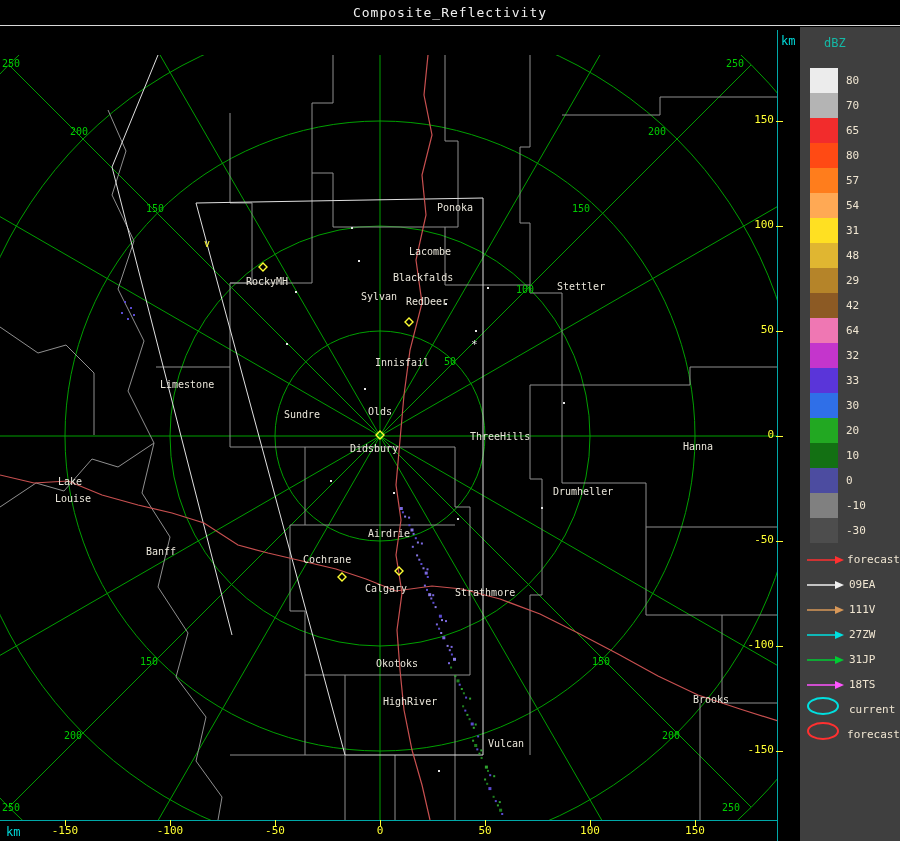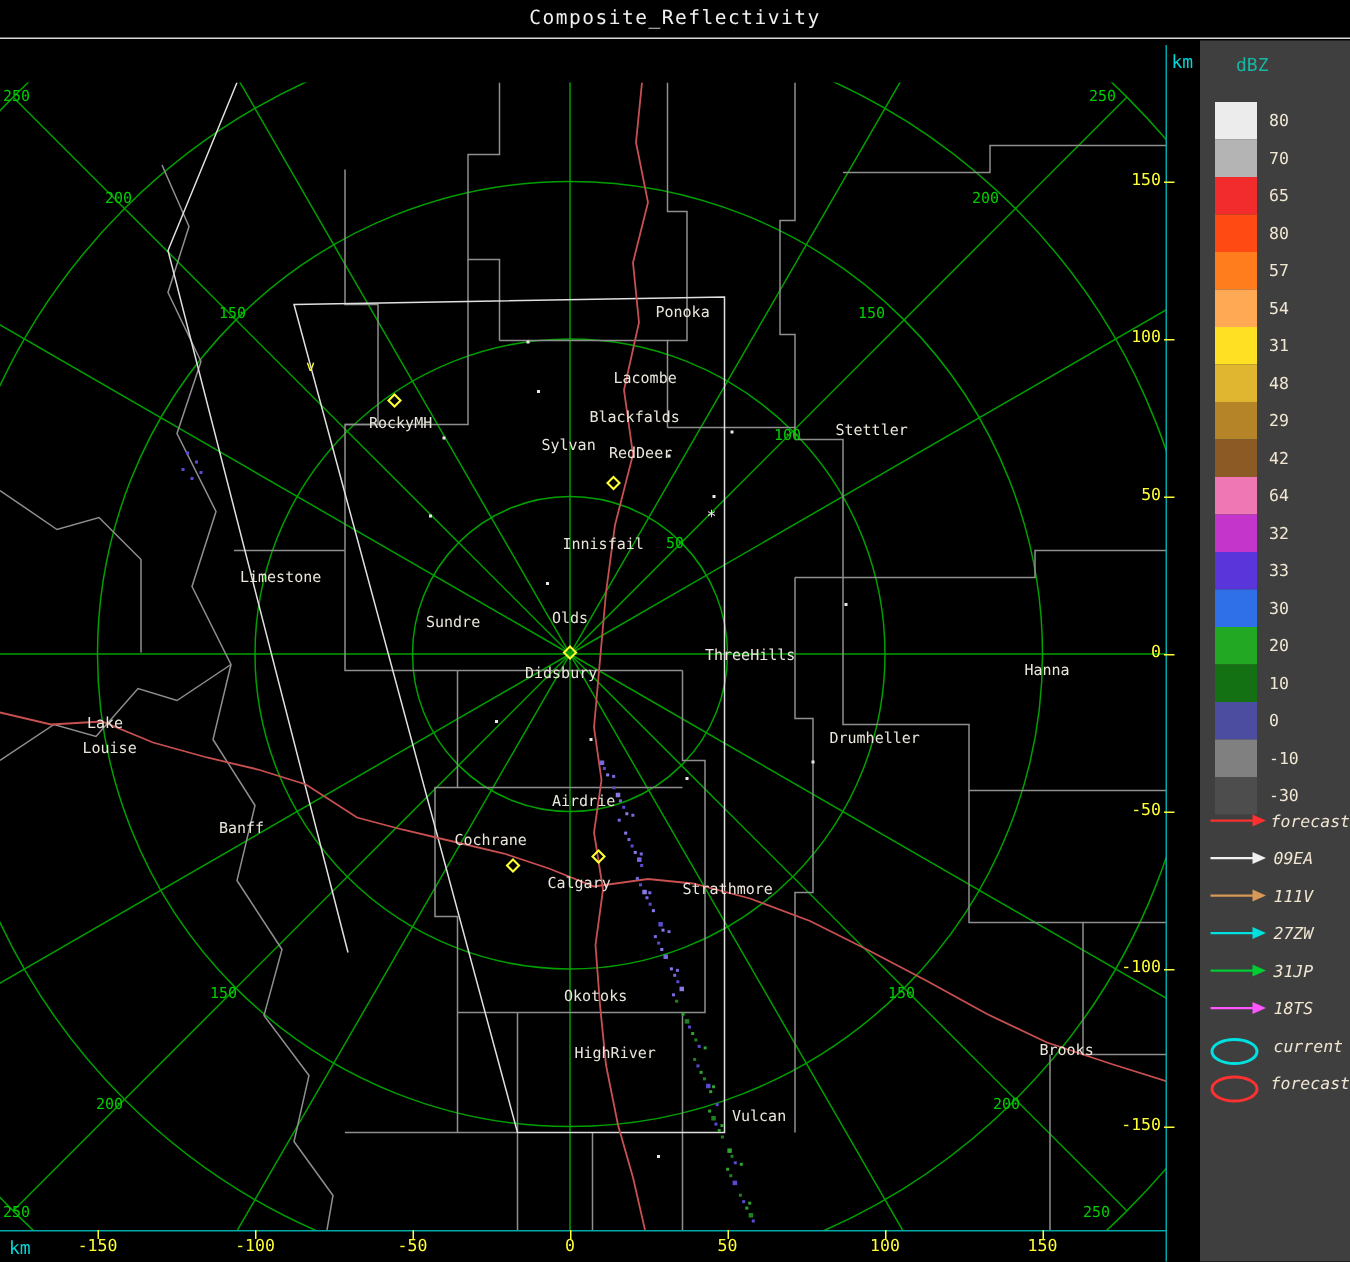--- a/index.html
+++ b/index.html
@@ -25,21 +25,21 @@
   .btick-label { position:absolute; width:50px; text-align:center; color:#ffff33; font-size:11px; }
   .tick-mark-v { position:absolute; width:1px; height:6px; background:#ffff33; }
 
   .panel { position:absolute; top:27px; left:800px; width:100px; height:814px; background:#3f3f3f; }
   .dbz   { position:absolute; top:9px; left:24px; color:#14b8a6; font-size:12px; }
   #colorbar { position:absolute; top:41px; left:10px; width:90px; }
   .cb-row    { position:relative; height:25px;text-align:right; }
   .cb-swatch { position:absolute; left:0; top:0; width:28px; height:25px; }
   .cb-label  { position:absolute; left:36px; top:6px; color:#f0e6d2; font-size:11px; }
   #legend-items { position:absolute; top:514px; left:6px; width:94px; }
-  .lg-row   { position:relative; height:25px; display:flex; align-items:flex-start;font-style:italic; }
+  .lg-row   { position:relative; height:25px; display:flex; align-items:flex-end; }
   .lg-label { color:#f0e6d2; font-size:11px; margin-left:3px; }
 </style>
 </head>
 <body>
 
 <div class="app">
 
   <div class="titlebar">
     <span>Composite_Reflectivity</span>
   </div>

